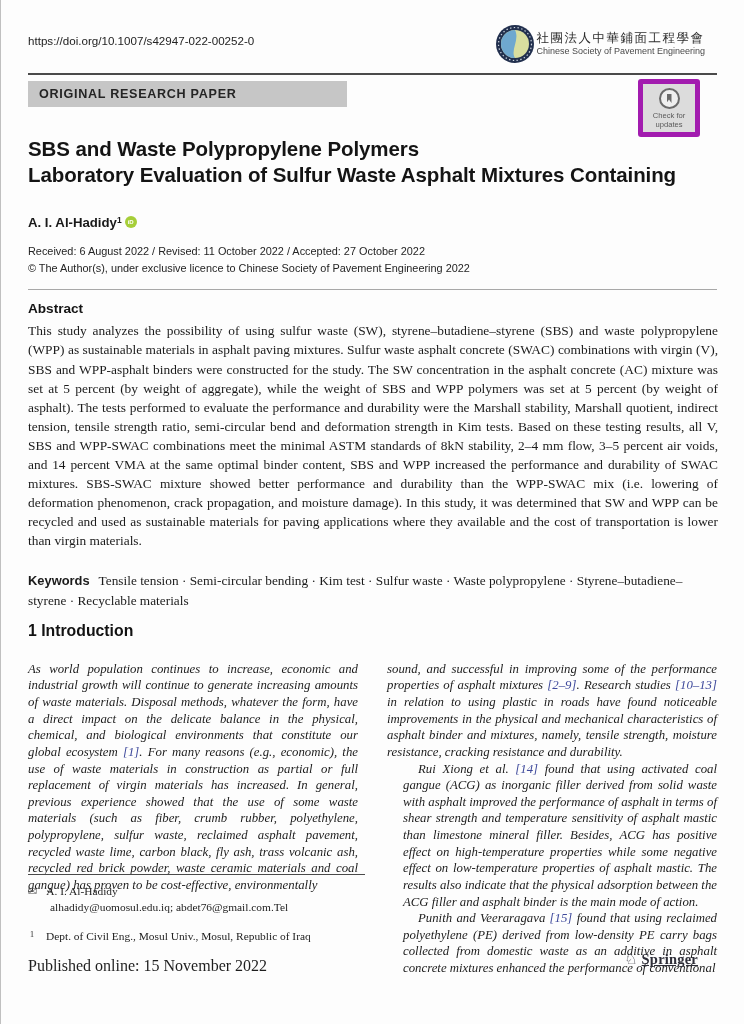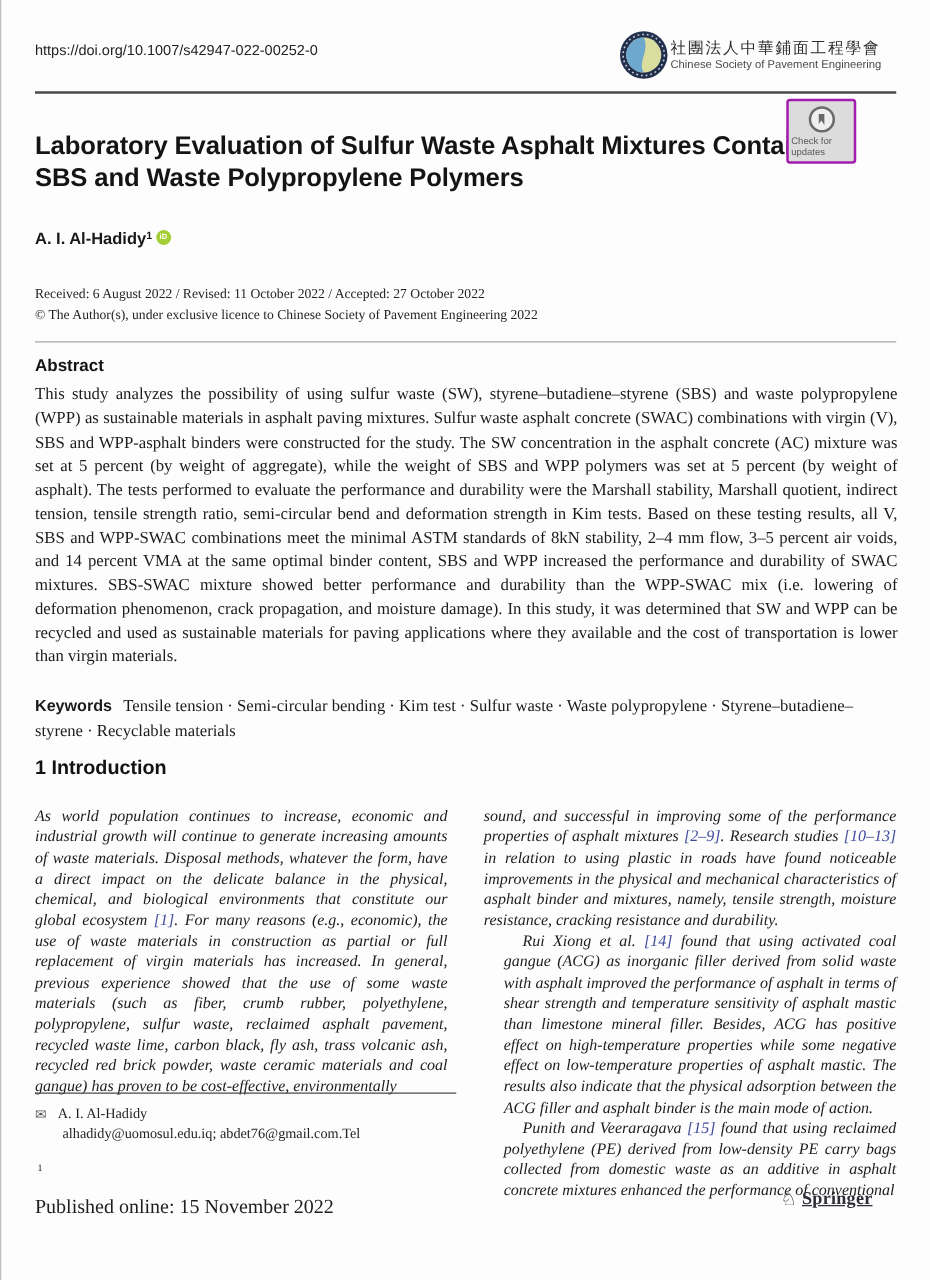--- a/index.html
+++ b/index.html
@@ -15,37 +15,37 @@
   .hdr-right{display:flex;align-items:center;gap:1px;padding-right:12px;}
   .soc-logo{width:40px;height:40px;flex:0 0 auto;}
   .soc-text{line-height:1.3;}
   .soc-zh{font-size:12.5px;color:#2d2d2d;letter-spacing:1.5px;font-family:"DejaVu Sans",sans-serif;}
   .soc-en{font-family:"Liberation Sans",sans-serif;font-size:9px;color:#4a4a4a;}
   .rule1{border:none;border-top:2px solid #4a4a4a;margin:9px 0 0 0;}
   
   .banner{margin-top:6px;background:#c6c6c6;display:inline-block;width:296px;
     padding:6px 12px 6px 11px;font-family:"Liberation Sans",sans-serif;
     font-weight:bold;font-size:12.6px;letter-spacing:0.7px;color:#242424;}
-  .check-badge{position:absolute;top:79px;right:59px;width:48px;background:#dcdcdc;
-    border:2px solid #a21caf;border-radius:3px;padding:4px 2px 3px;text-align:left;
+  .check-badge{position:absolute;top:79px;right:44px;width:48px;background:#dcdcdc;
+    border:5px solid #a21caf;border-radius:3px;padding:4px 2px 3px;text-align:center;
     font-family:"Liberation Sans",sans-serif;font-size:7.6px;color:#5a5a5a;line-height:1.2;cursor:pointer;}
   .check-circle{width:17px;height:17px;border:2px solid #6a6a6a;border-radius:50%;
     margin:0 auto 2px auto;display:flex;align-items:center;justify-content:center;background:#efefef;}
   .bookmark{width:5px;height:9px;background:#6a6a6a;
     clip-path:polygon(0 0,100% 0,100% 100%,50% 60%,0 100%);}
   
   .title{margin-top:29px;font-family:"Liberation Sans",sans-serif;font-weight:bold;
     font-size:20.5px;line-height:1.26;color:#141414;letter-spacing:-0.1px;width:680px;}
   .author-row{margin-top:27px;font-family:"Liberation Sans",sans-serif;font-weight:bold;
     font-size:13.2px;color:#191919;display:flex;align-items:flex-start;}
   .author-row sup{font-size:8.5px;line-height:1;margin-top:1px;}
   .orcid{width:12px;height:12px;border-radius:50%;background:#a6ce39;color:#fff;
     font-size:6px;font-weight:bold;display:inline-flex;align-items:center;justify-content:center;
     margin-left:3px;margin-top:1px;font-family:"Liberation Sans",sans-serif;cursor:pointer;}
-  .history{margin-top:29px;font-family:Liberation Serif, serif;font-size:10.9px;color:#242424;line-height:1.55;}
+  .history{margin-top:13px;font-family:Liberation Sans, sans-serif;font-size:10.9px;color:#242424;line-height:1.55;}
   .rule2{border:none;border-top:1px solid #a8a8a8;margin:13px 0 0 0;}
   
   .abs-head{margin-top:11px;font-family:"Liberation Sans",sans-serif;font-weight:bold;font-size:13.6px;color:#141414;}
   .abs-body{margin-top:5px;font-size:13.4px;line-height:1.42;text-align:justify;color:#1b1b1b;width:690px;}
   .keywords{margin-top:21px;font-size:13.3px;line-height:1.45;color:#1b1b1b;width:690px;}
   .kw-label{font-family:"Liberation Sans",sans-serif;font-weight:bold;font-size:12.9px;margin-right:9px;}
   
   .intro-head{margin-top:12px;font-family:"Liberation Sans",sans-serif;font-weight:bold;font-size:15.8px;color:#121212;}
   .cols{margin-top:21px;display:flex;gap:29px;font-style:italic;}
   .col{flex:1;font-size:12.8px;line-height:1.3;text-align:justify;color:#1c1c1c;}
@@ -83,31 +83,34 @@
       </svg>
       <div class="soc-text">
         <div class="soc-zh">社團法人中華鋪面工程學會</div>
         <div class="soc-en">Chinese Society of Pavement Engineering</div>
       </div>
     </div>
   </div>
 
   <hr class="rule1">
 
+  <div>
+    <div class="banner">ORIGINAL RESEARCH PAPER</div>
+  </div>
 
   <div class="check-badge">
     <div class="check-circle">
       <div class="bookmark"></div>
     </div>
     <div>Check for updates</div>
   </div>
 
   <div class="title">
+    <div>SBS and Waste Polypropylene Polymers</div>
     <div>Laboratory Evaluation of Sulfur Waste Asphalt Mixtures Containing</div>
-    <div>SBS and Waste Polypropylene Polymers</div>
   </div>
 
   <div class="author-row">
     <span>A. I. Al-Hadidy</span>
       <sup>1</sup>
     <span class="orcid">iD</span>
   </div>
 
   <div class="history">
     <div>Received: 6 August 2022 / Revised: 11 October 2022 / Accepted: 27 October 2022</div>
@@ -138,20 +141,21 @@
 
   <div class="footnote">
     <hr class="fn-rule">
     <div class="fn-row">
       <span class="env-icon">✉</span>
       <span>A. I. Al-Hadidy</span>
     </div>
     <div class="fn-emails">alhadidy@uomosul.edu.iq; abdet76@gmail.com.Tel</div>
     <div class="fn-aff">
       <sup>1</sup>
+      <span>Dept. of Civil Eng., Mosul Univ., Mosul, Republic of Iraq</span>
     </div>
   </div>
 
   <div class="published">Published online: 15 November 2022</div>
 
   <div class="springer">
     <span class="springer-horse">♘</span>
     <span class="springer-word">Springer</span>
   </div>
 

